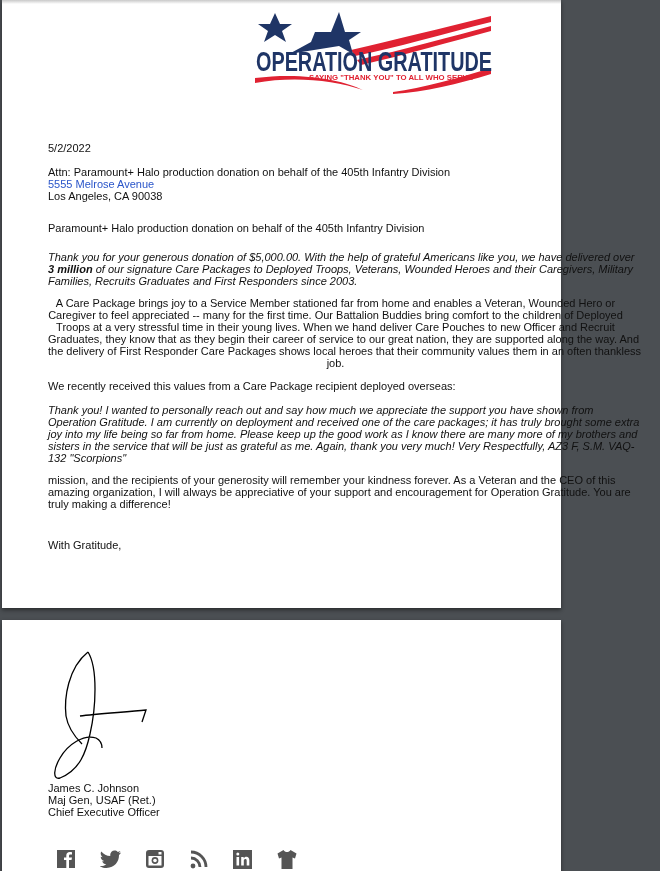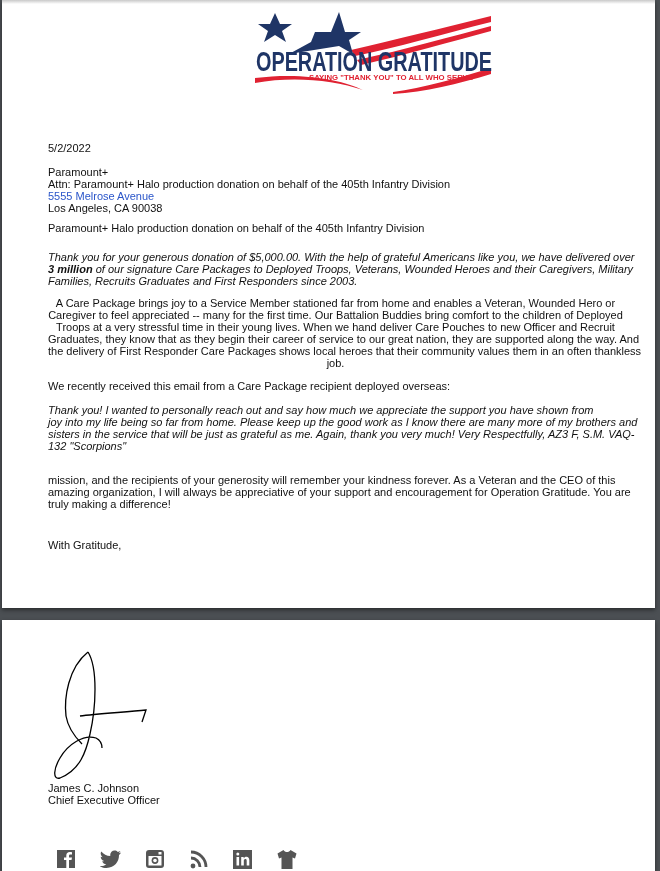--- a/index.html
+++ b/index.html
@@ -2,21 +2,21 @@
 <html><head>
 <meta charset="utf-8">
 <style>
   html, body { margin:0; padding:0; }
   body {
     width:660px; height:871px; overflow:hidden; position:relative;
     background:#4b4f53;
     font-family:"Liberation Sans", sans-serif;
   }
   .page {
-    position:absolute; left:2px; width:653px; background:#ffffff;
+    position:absolute; left:2px; width:559px; background:#ffffff;
     box-shadow:0 2px 4px rgba(0,0,0,0.45);
   }
   #page1 { top:0; height:608px; }
   #page2 { top:620px; height:260px; }
   .top-shade {
     position:absolute; left:0; top:0; right:0; height:4px;
     background:linear-gradient(#c9c9c9, #ffffff);
   }
   .logo { position:absolute; left:251px; top:10px; width:242px; height:84px; }
   .txt {
@@ -53,21 +53,20 @@
 
     <text x="121" y="61" text-anchor="middle" font-family="'Liberation Sans', sans-serif" font-weight="bold" font-size="27" fill="#1f3566" textLength="236" lengthAdjust="spacingAndGlyphs">OPERATION GRATITUDE</text>
     <text x="138" y="70" text-anchor="middle" font-family="'Liberation Sans', sans-serif" font-weight="bold" font-size="6.4" fill="#e02232" textLength="164" lengthAdjust="spacingAndGlyphs">SAYING "THANK YOU"  TO ALL WHO SERVE</text>
   </svg>
 
   <div class="txt" style="top:142px;">
     <span class="line">5/2/2022</span>
   </div>
 
   <div class="txt" style="top:166px;">
-    <span class="line">Paramount+</span>
     <span class="line">Attn: Paramount+ Halo production donation on behalf of the 405th Infantry Division</span>
     <span class="line link">5555 Melrose Avenue</span>
     <span class="line">Los Angeles, CA 90038</span>
   </div>
 
   <div class="txt" style="top:222px;">
     <span class="line">Paramount+ Halo production donation on behalf of the 405th Infantry Division</span>
   </div>
 
   <div class="txt" style="top:251px;font-style:italic;">
@@ -79,25 +78,26 @@
   <div class="txt" style="top:297px;text-align:center;">
     <span class="line">A Care Package brings joy to a Service Member stationed far from home and enables a Veteran, Wounded Hero or</span>
     <span class="line">Caregiver to feel appreciated -- many for the first time. Our Battalion Buddies bring comfort to the children of Deployed</span>
     <span class="line">Troops at a very stressful time in their young lives. When we hand deliver Care Pouches to new Officer and Recruit</span>
     <span class="line">Graduates, they know that as they begin their career of service to our great nation, they are supported along the way. And</span>
     <span class="line">the delivery of First Responder Care Packages shows local heroes that their community values them in an often thankless</span>
     <span class="line">job.</span>
   </div>
 
   <div class="txt" style="top:380px;">
-    <span class="line">We recently received this email from a Care Package recipient deployed overseas:</span>
+    <span class="line">We recently received this values from a Care Package recipient deployed overseas:</span>
   </div>
 
   <div class="txt ital" style="top:404px;">
     <span class="line">Thank you! I wanted to personally reach out and say how much we appreciate the support you have shown from</span>
+    <span class="line">Operation Gratitude. I am currently on deployment and received one of the care packages; it has truly brought some extra</span>
     <span class="line">joy into my life being so far from home. Please keep up the good work as I know there are many more of my brothers and</span>
     <span class="line">sisters in the service that will be just as grateful as me. Again, thank you very much! Very Respectfully, AZ3 F, S.M. VAQ-</span>
     <span class="line">132 "Scorpions"</span>
   </div>
 
   <div class="txt" style="top:474px;">
     <span class="line">mission, and the recipients of your generosity will remember your kindness forever. As a Veteran and the CEO of this</span>
     <span class="line">amazing organization, I will always be appreciative of your support and encouragement for Operation Gratitude. You are</span>
     <span class="line">truly making a difference!</span>
   </div>
@@ -109,20 +109,21 @@
 
 <div class="page" id="page2">
   <svg class="sig" viewBox="0 0 120 140">
     <path d="M42 4 C22 20 18 50 20 68 C22 80 30 90 36 96" fill="none" stroke="#000" stroke-width="1.3"></path>
     <path d="M42 4 C52 20 50 60 44 86 C40 104 34 122 14 130 C6 132 8 120 14 110 C22 96 38 86 50 90 C54 92 56 96 56 100" fill="none" stroke="#000" stroke-width="1.3"></path>
     <path d="M34 68 C50 66 80 64 100 62 L96 74" fill="none" stroke="#000" stroke-width="1.3"></path>
   </svg>
 
   <div class="txt" style="top:162px;">
     <span class="line">James C. Johnson</span>
+    <span class="line">Maj Gen, USAF (Ret.)</span>
     <span class="line">Chief Executive Officer</span>
   </div>
 
   <div class="social">
     <a class="ico">
       <svg viewBox="0 0 22 22">
           <rect x="1" y="2" width="18" height="18" fill="#555"></rect>
           <path d="M13 20 V12 H15.5 L16 9.5 H13 V8 C13 7 13.5 6.6 14.5 6.6 H16 V4.2 C15.4 4.1 14.6 4 13.8 4 C11.6 4 10.3 5.3 10.3 7.6 V9.5 H8 V12 H10.3 V20 Z" fill="#fff"></path>
         </svg>
     </a>

